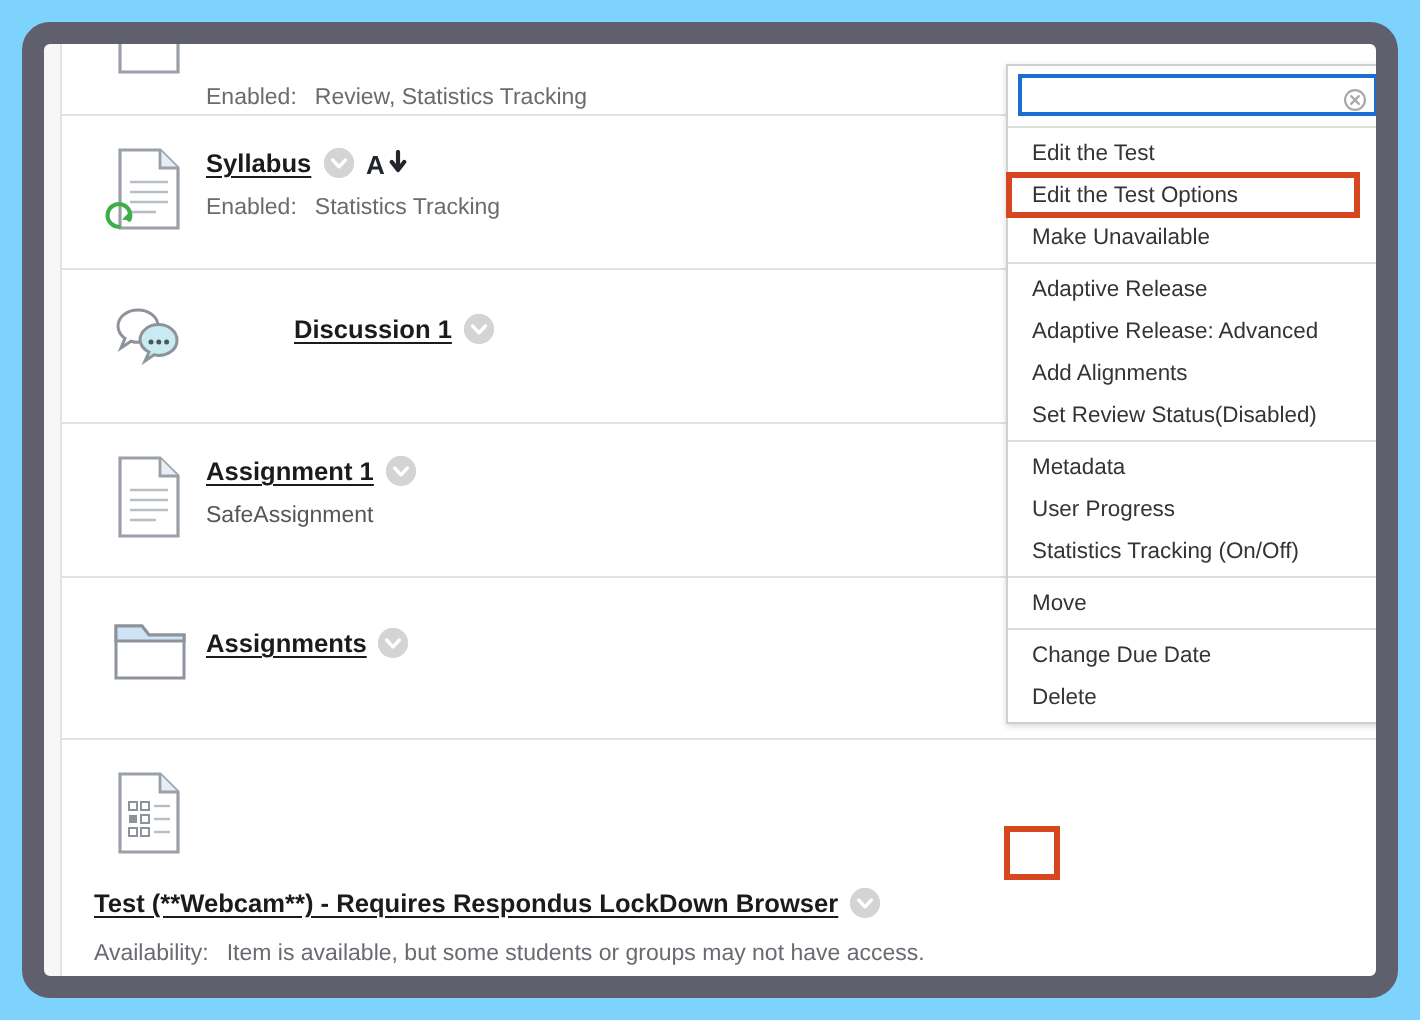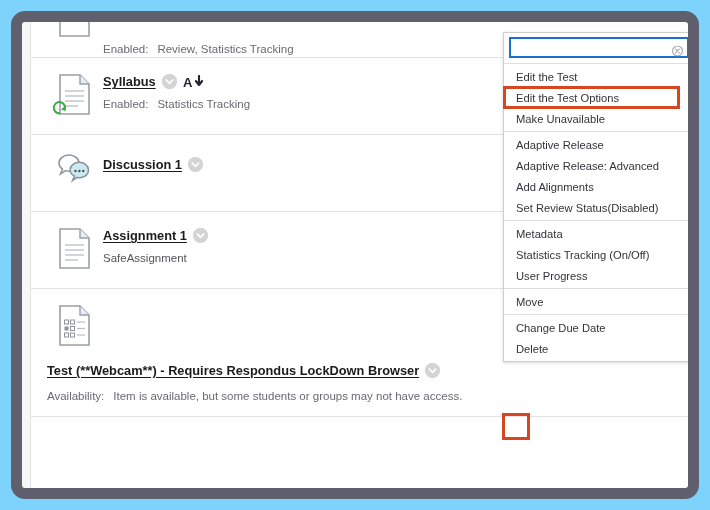--- a/index.html
+++ b/index.html
@@ -302,21 +302,21 @@
               </svg>
             </span>
           </div>
           <div class="item-sub">
             <span class="sub-label">Enabled:</span>
             <span class="sub-value">Statistics Tracking</span>
           </div>
         </div>
       </div>
 
-      <div class="row" style="min-height:54px;">
+      <div class="row" style="min-height:54px;gap:44px;">
         <div class="row-icon">
           <svg class="disc-icon" viewBox="0 0 40 34" width="40" height="34">
             <path d="M4 12 A10 8 0 0 1 24 12 A10 8 0 0 1 10.5 19.6 L5.5 23 L7.5 18.2 A9 8 0 0 1 4 12 Z" fill="#ffffff" stroke="#8d939b" stroke-width="1.5"></path>
             <path d="M15 19 A9 7.5 0 0 1 33.5 19 A9 7.5 0 0 1 22 26.4 L17.5 29.5 L19.5 25 A8.5 7.5 0 0 1 15 19 Z" fill="#c8eaf0" stroke="#8d939b" stroke-width="1.5"></path>
             <g fill="#4b5560">
               <circle cx="20.5" cy="20" r="1.25"></circle>
               <circle cx="24.4" cy="20" r="1.25"></circle>
               <circle cx="28.3" cy="20" r="1.25"></circle>
             </g>
           </svg>
@@ -354,20 +354,39 @@
               <svg viewBox="0 0 15 15" width="15" height="15">
                 <circle cx="7.5" cy="7.5" r="7.5" fill="#d4d4d4"></circle>
                 <path d="M4.3 6 L7.5 9.4 L10.7 6" fill="none" stroke="#ffffff" stroke-width="1.7" stroke-linecap="round" stroke-linejoin="round"></path>
               </svg>
             </span>
           </div>
           <div class="item-sub-plain">SafeAssignment</div>
         </div>
       </div>
 
+      <div class="row" style="min-height:56px;">
+        <div class="row-icon" style="padding-top:6px;">
+          <svg class="folder-icon" viewBox="0 0 38 32" width="38" height="32">
+            <path d="M2 4 H15 L18.5 8.5 H36 V30 H2 Z" fill="#ffffff" stroke="#8d939b" stroke-width="1.5"></path>
+            <path d="M2 4 H15 L18.5 8.5 H36 V11.5 H2 Z" fill="#cfe3f5" stroke="#8d939b" stroke-width="1.5"></path>
+          </svg>
+        </div>
+        <div class="row-body" style="padding-top:11px;">
+          <div class="item-title-line">
+            <span class="item-link">Assignments</span>
+            <span class="chevron">
+              <svg viewBox="0 0 15 15" width="15" height="15">
+                <circle cx="7.5" cy="7.5" r="7.5" fill="#d4d4d4"></circle>
+                <path d="M4.3 6 L7.5 9.4 L10.7 6" fill="none" stroke="#ffffff" stroke-width="1.7" stroke-linecap="round" stroke-linejoin="round"></path>
+              </svg>
+            </span>
+          </div>
+        </div>
+      </div>
 
       <div class="row last">
         <div class="row-icon">
           <svg class="doc-icon" viewBox="0 0 34 42" width="34" height="42">
             <path d="M2 1 H22 L31 10 V40 H2 Z" fill="#ffffff" stroke="#9aa0a8" stroke-width="1.6"></path>
             <path d="M22 1 L22 10 L31 10" fill="#e8eef5" stroke="#9aa0a8" stroke-width="1.4"></path>
             <g>
               <rect x="6.5" y="15" width="4" height="4" fill="#ffffff" stroke="#8d939b" stroke-width="1"></rect>
               <rect x="6.5" y="21.5" width="4" height="4" fill="#8d939b"></rect>
               <rect x="6.5" y="28" width="4" height="4" fill="#ffffff" stroke="#8d939b" stroke-width="1"></rect>
@@ -424,22 +443,22 @@
 
     <div class="menu-group">
       <div class="menu-item">Adaptive Release</div>
       <div class="menu-item">Adaptive Release: Advanced</div>
       <div class="menu-item">Add Alignments</div>
       <div class="menu-item">Set Review Status(Disabled)</div>
     </div>
 
     <div class="menu-group">
       <div class="menu-item">Metadata</div>
+      <div class="menu-item">User Progress</div>
       <div class="menu-item">Statistics Tracking (On/Off)</div>
-      <div class="menu-item">User Progress</div>
     </div>
 
     <div class="menu-group">
       <div class="menu-item">Move</div>
     </div>
 
     <div class="menu-group">
       <div class="menu-item">Change Due Date</div>
       <div class="menu-item">Delete</div>
     </div>

